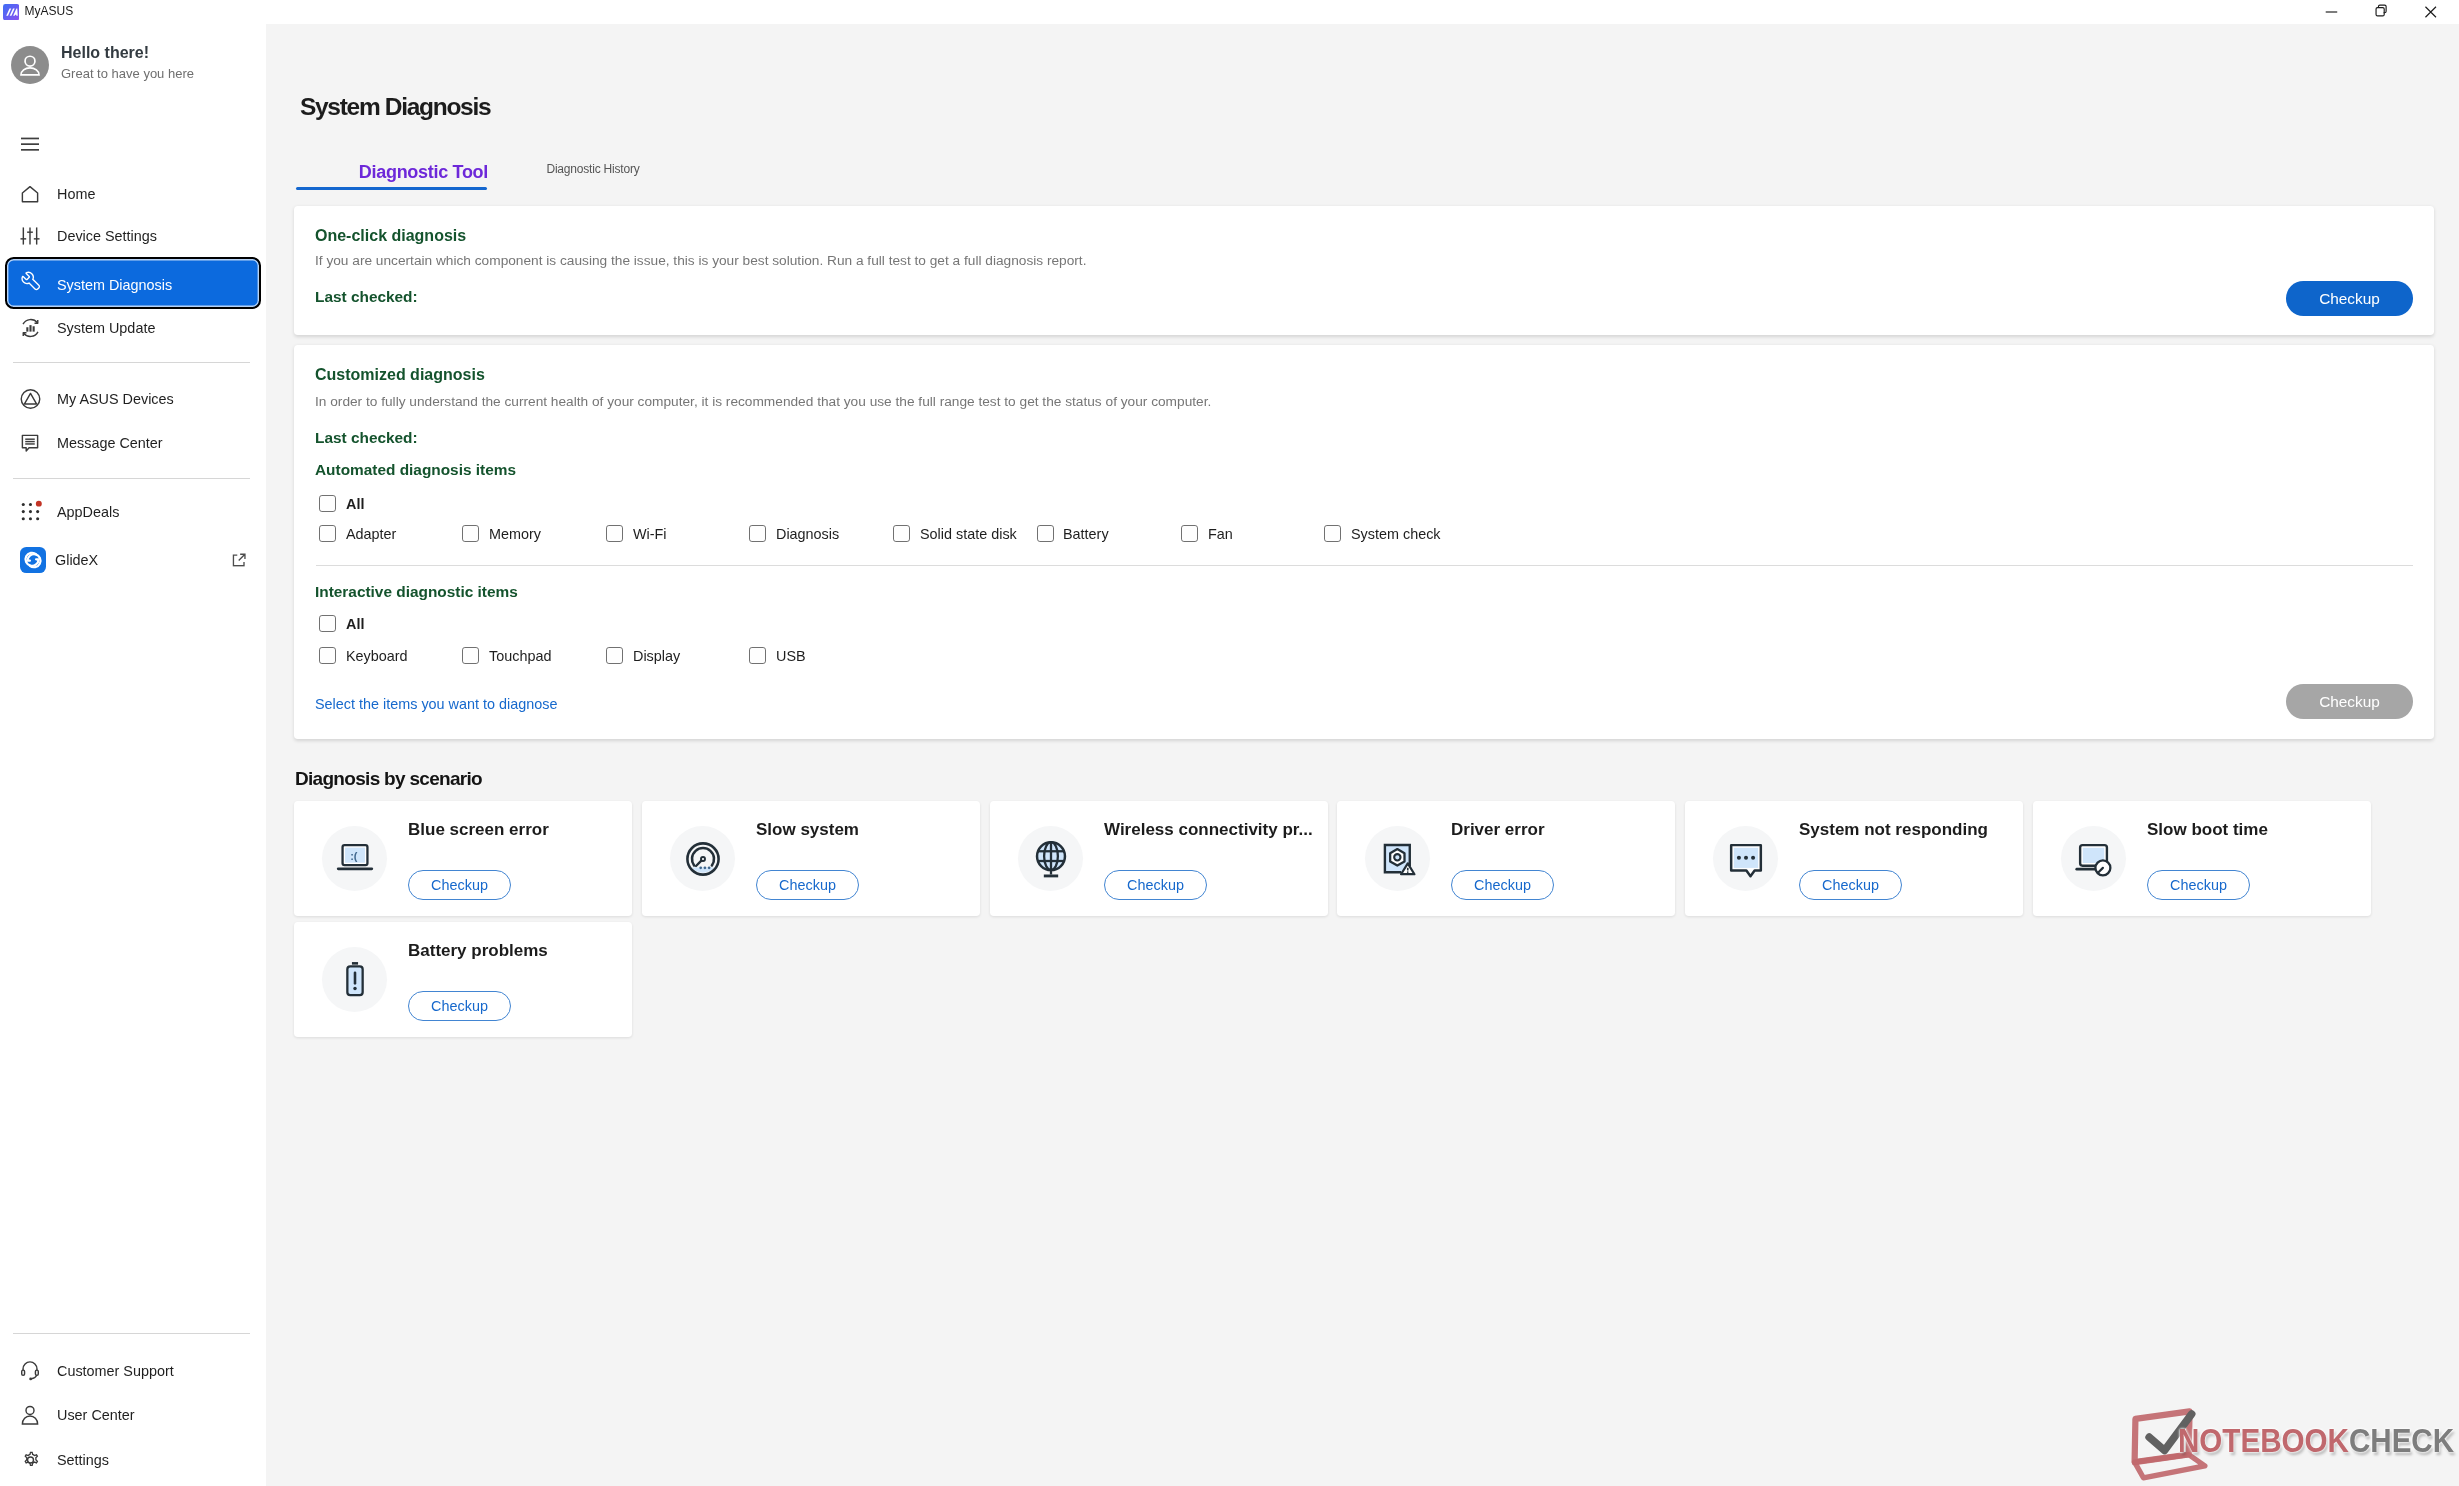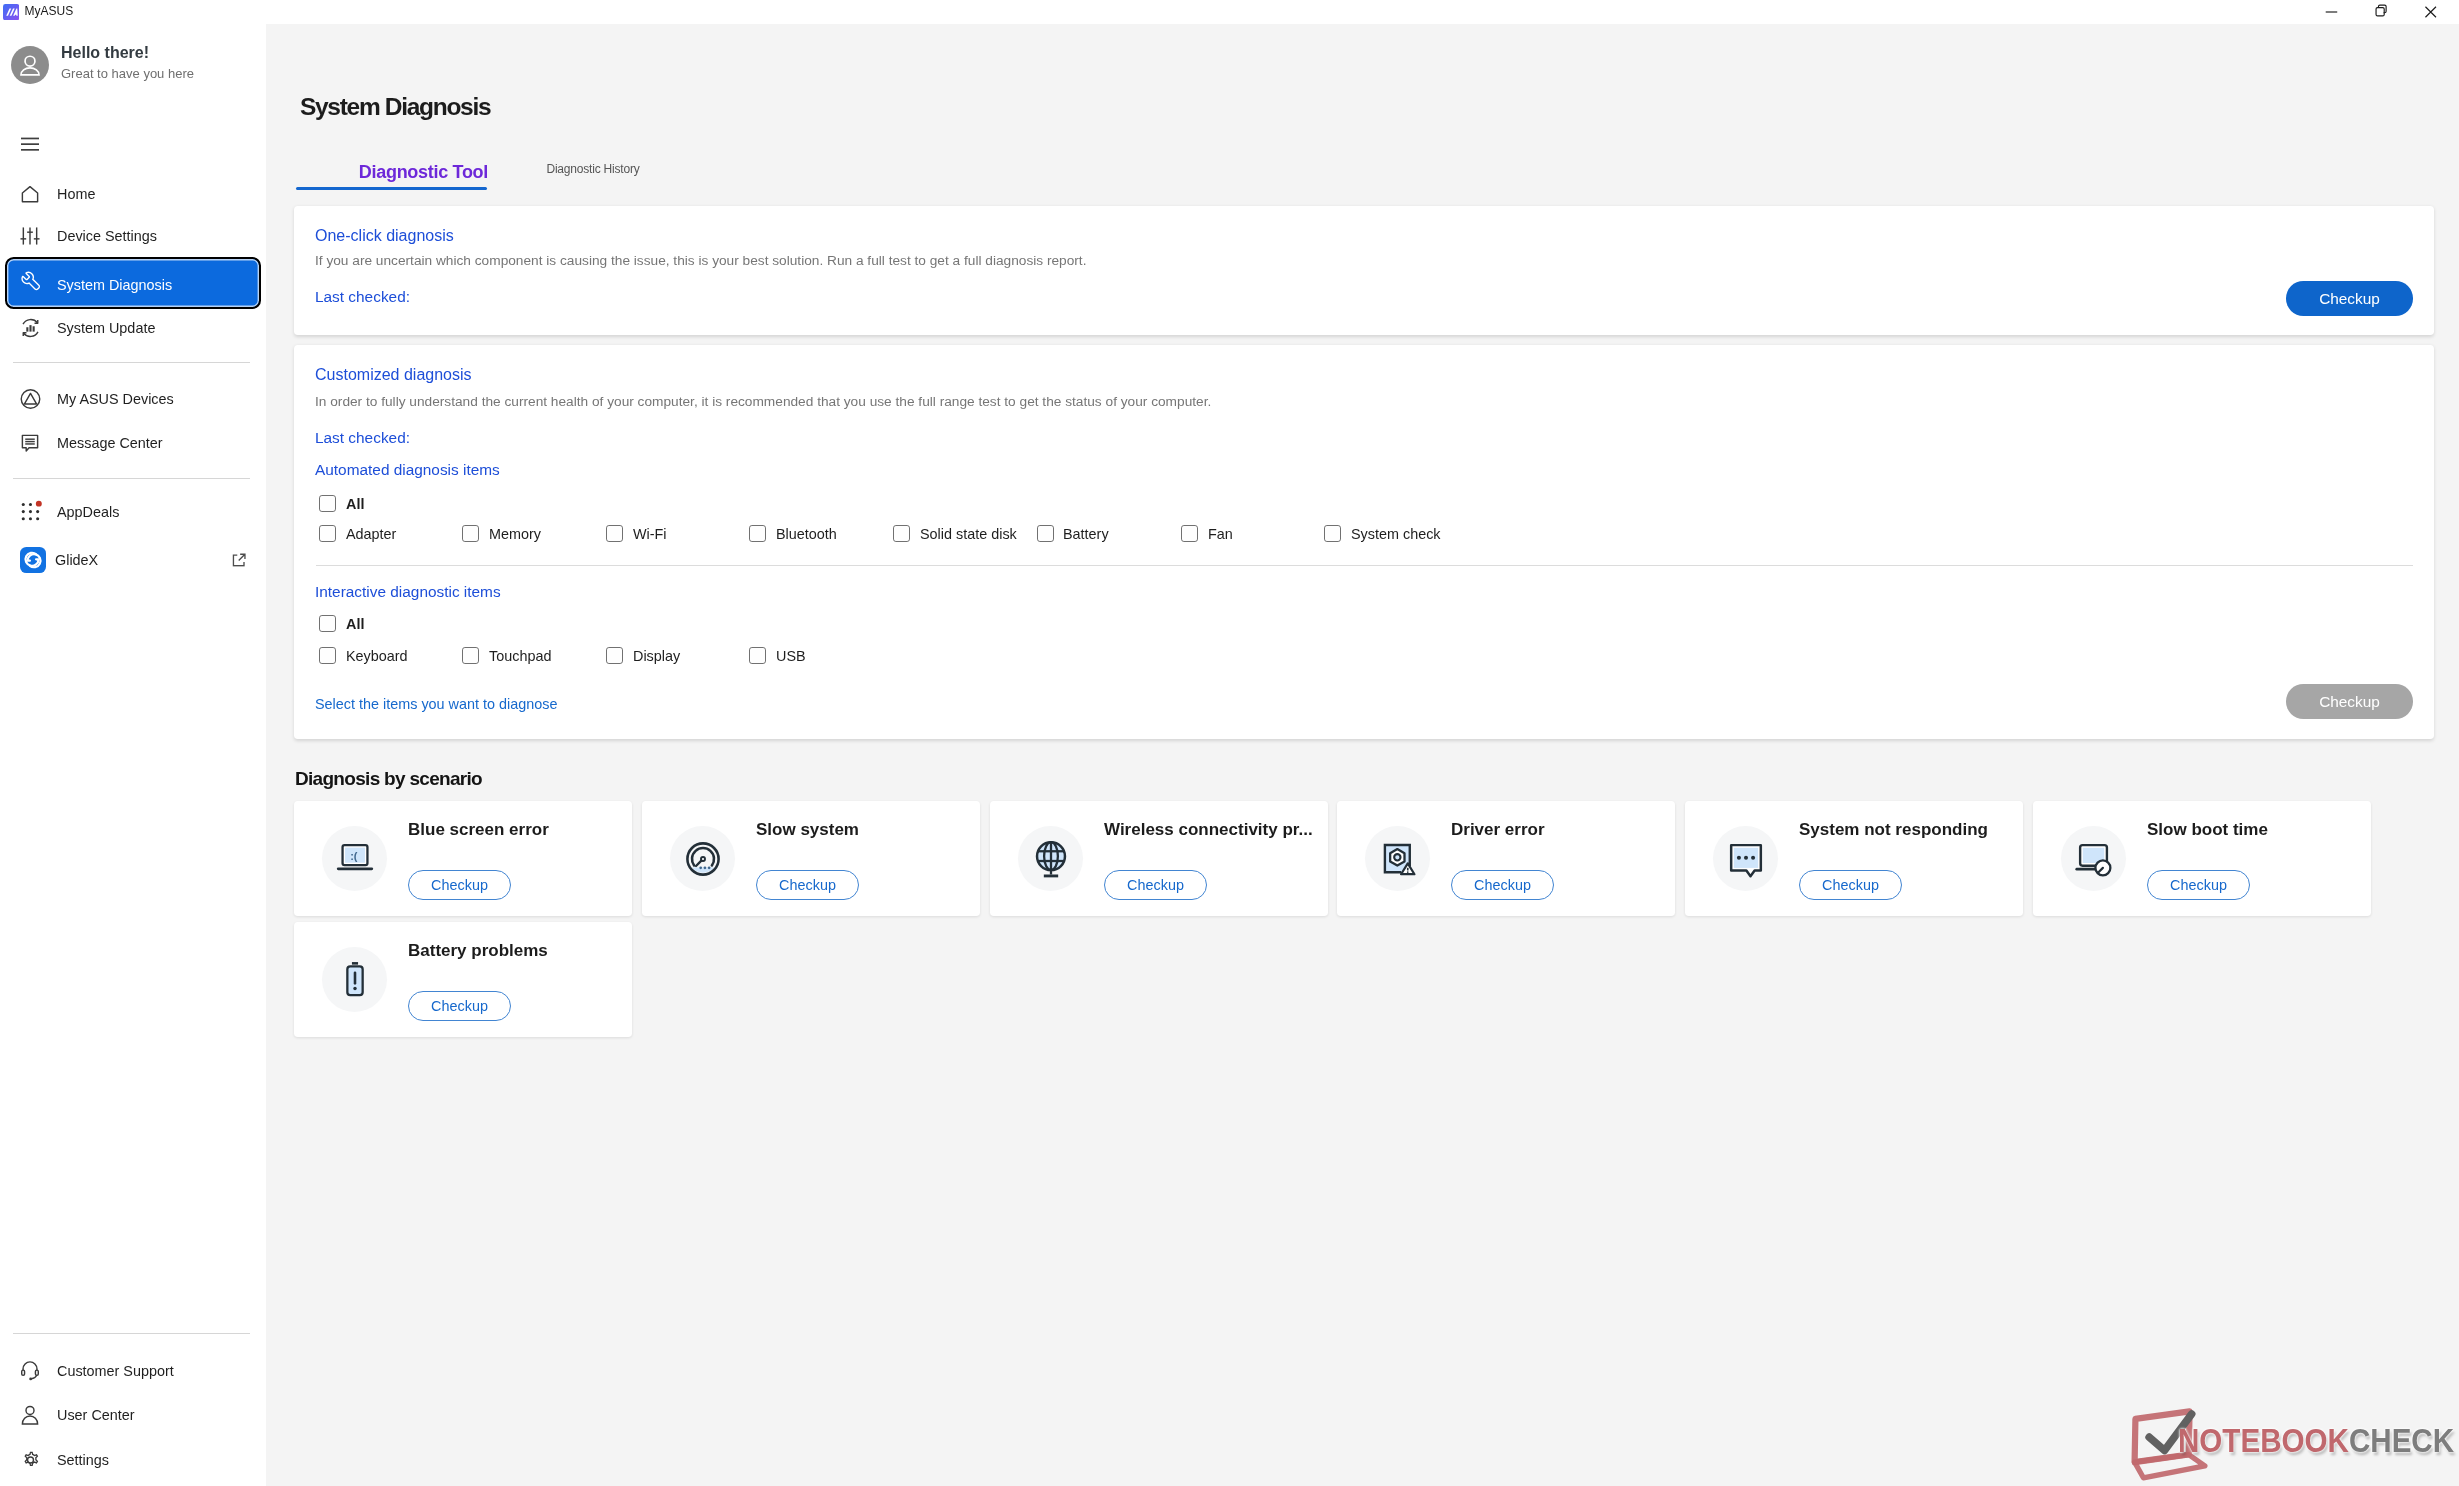--- a/index.html
+++ b/index.html
@@ -5,21 +5,21 @@
   html,body{margin:0;padding:0;background:#f4f4f4;font-family:"Liberation Sans",sans-serif;}
   #stage{position:relative;width:2459px;height:1486px;overflow:hidden;background:#f4f4f4;}
   .abs{position:absolute;}
   #titlebar{left:0;top:0;width:2459px;height:24px;background:#ffffff;}
   #sidebar{left:0;top:24px;width:266px;height:1462px;background:#ffffff;}
   .sideitem{left:0;width:266px;height:44px;color:#1f1f1f;font-size:14.4px;}
   .sideitem .lbl{position:absolute;left:57px;top:50%;transform:translateY(-50%);}
   .sideitem svg{position:absolute;left:20px;top:50%;transform:translateY(-50%);}
   .sdiv{left:12.5px;width:237px;height:1px;background:#d6d6d6;}
   .card{background:#ffffff;border-radius:3.8px;box-shadow:0 1.4px 3.8px rgba(0,0,0,0.13);}
-  .h16{font-size:16px;font-weight:400;color:#1d4ed8;}
+  .h16{font-size:16px;font-weight:700;color:#14532d;}
   .desc{font-size:13.7px;color:#767676;}
   .pillbtn{border-radius:17.3px;width:127px;height:35px;line-height:35px;text-align:center;color:#fff;font-size:15.4px;}
   .cb{width:15.4px;height:15.4px;border:1px solid #717171;border-radius:2.9px;background:#fefefe;}
   .cblbl{font-size:14.4px;color:#1e1e1e;}
   .scard{background:#fff;border-radius:3.8px;box-shadow:0 1px 2.9px rgba(0,0,0,0.10);width:338px;height:115px;}
   .scircle{position:absolute;left:28px;top:25px;width:65px;height:65px;border-radius:50%;background:#f5f6f7;}
   .stitle{position:absolute;left:114px;top:19px;font-size:17px;font-weight:700;color:#1c1c1c;}
   .sbtn{position:absolute;left:114px;top:69px;width:101px;height:28px;border:1.4px solid #4285d2;border-radius:15.4px;background:#fff;color:#1668cc;font-size:14.4px;text-align:center;line-height:28px;}
 </style>
 </head>
@@ -198,21 +198,21 @@
   <div class="abs h16" style="left:315px;top:461px;font-size:15.4px;">Automated diagnosis items</div>
   <div class="cb abs" style="left:319px;top:495px;"></div>
   <div class="abs cblbl" style="left:346px;top:496px;font-weight:700;">All</div>
   <div class="cb abs" style="left:319px;top:525px;"></div>
     <div class="abs cblbl" style="left:346px;top:526px;">Adapter</div>
   <div class="cb abs" style="left:462px;top:525px;"></div>
     <div class="abs cblbl" style="left:489px;top:526px;">Memory</div>
   <div class="cb abs" style="left:606px;top:525px;"></div>
     <div class="abs cblbl" style="left:633px;top:526px;">Wi-Fi</div>
   <div class="cb abs" style="left:749px;top:525px;"></div>
-    <div class="abs cblbl" style="left:776px;top:526px;">Bluetooth</div>
+    <div class="abs cblbl" style="left:776px;top:526px;">Diagnosis</div>
   <div class="cb abs" style="left:893px;top:525px;"></div>
     <div class="abs cblbl" style="left:920px;top:526px;">Solid state disk</div>
   <div class="cb abs" style="left:1037px;top:525px;"></div>
     <div class="abs cblbl" style="left:1063px;top:526px;">Battery</div>
   <div class="cb abs" style="left:1181px;top:525px;"></div>
     <div class="abs cblbl" style="left:1208px;top:526px;">Fan</div>
   <div class="cb abs" style="left:1324px;top:525px;"></div>
     <div class="abs cblbl" style="left:1351px;top:526px;">System check</div>
   <div class="abs" style="left:316px;top:565px;width:2097px;height:1px;background:#dcdcdc;"></div>
   <div class="abs h16" style="left:315px;top:583px;font-size:15.4px;">Interactive diagnostic items</div>

